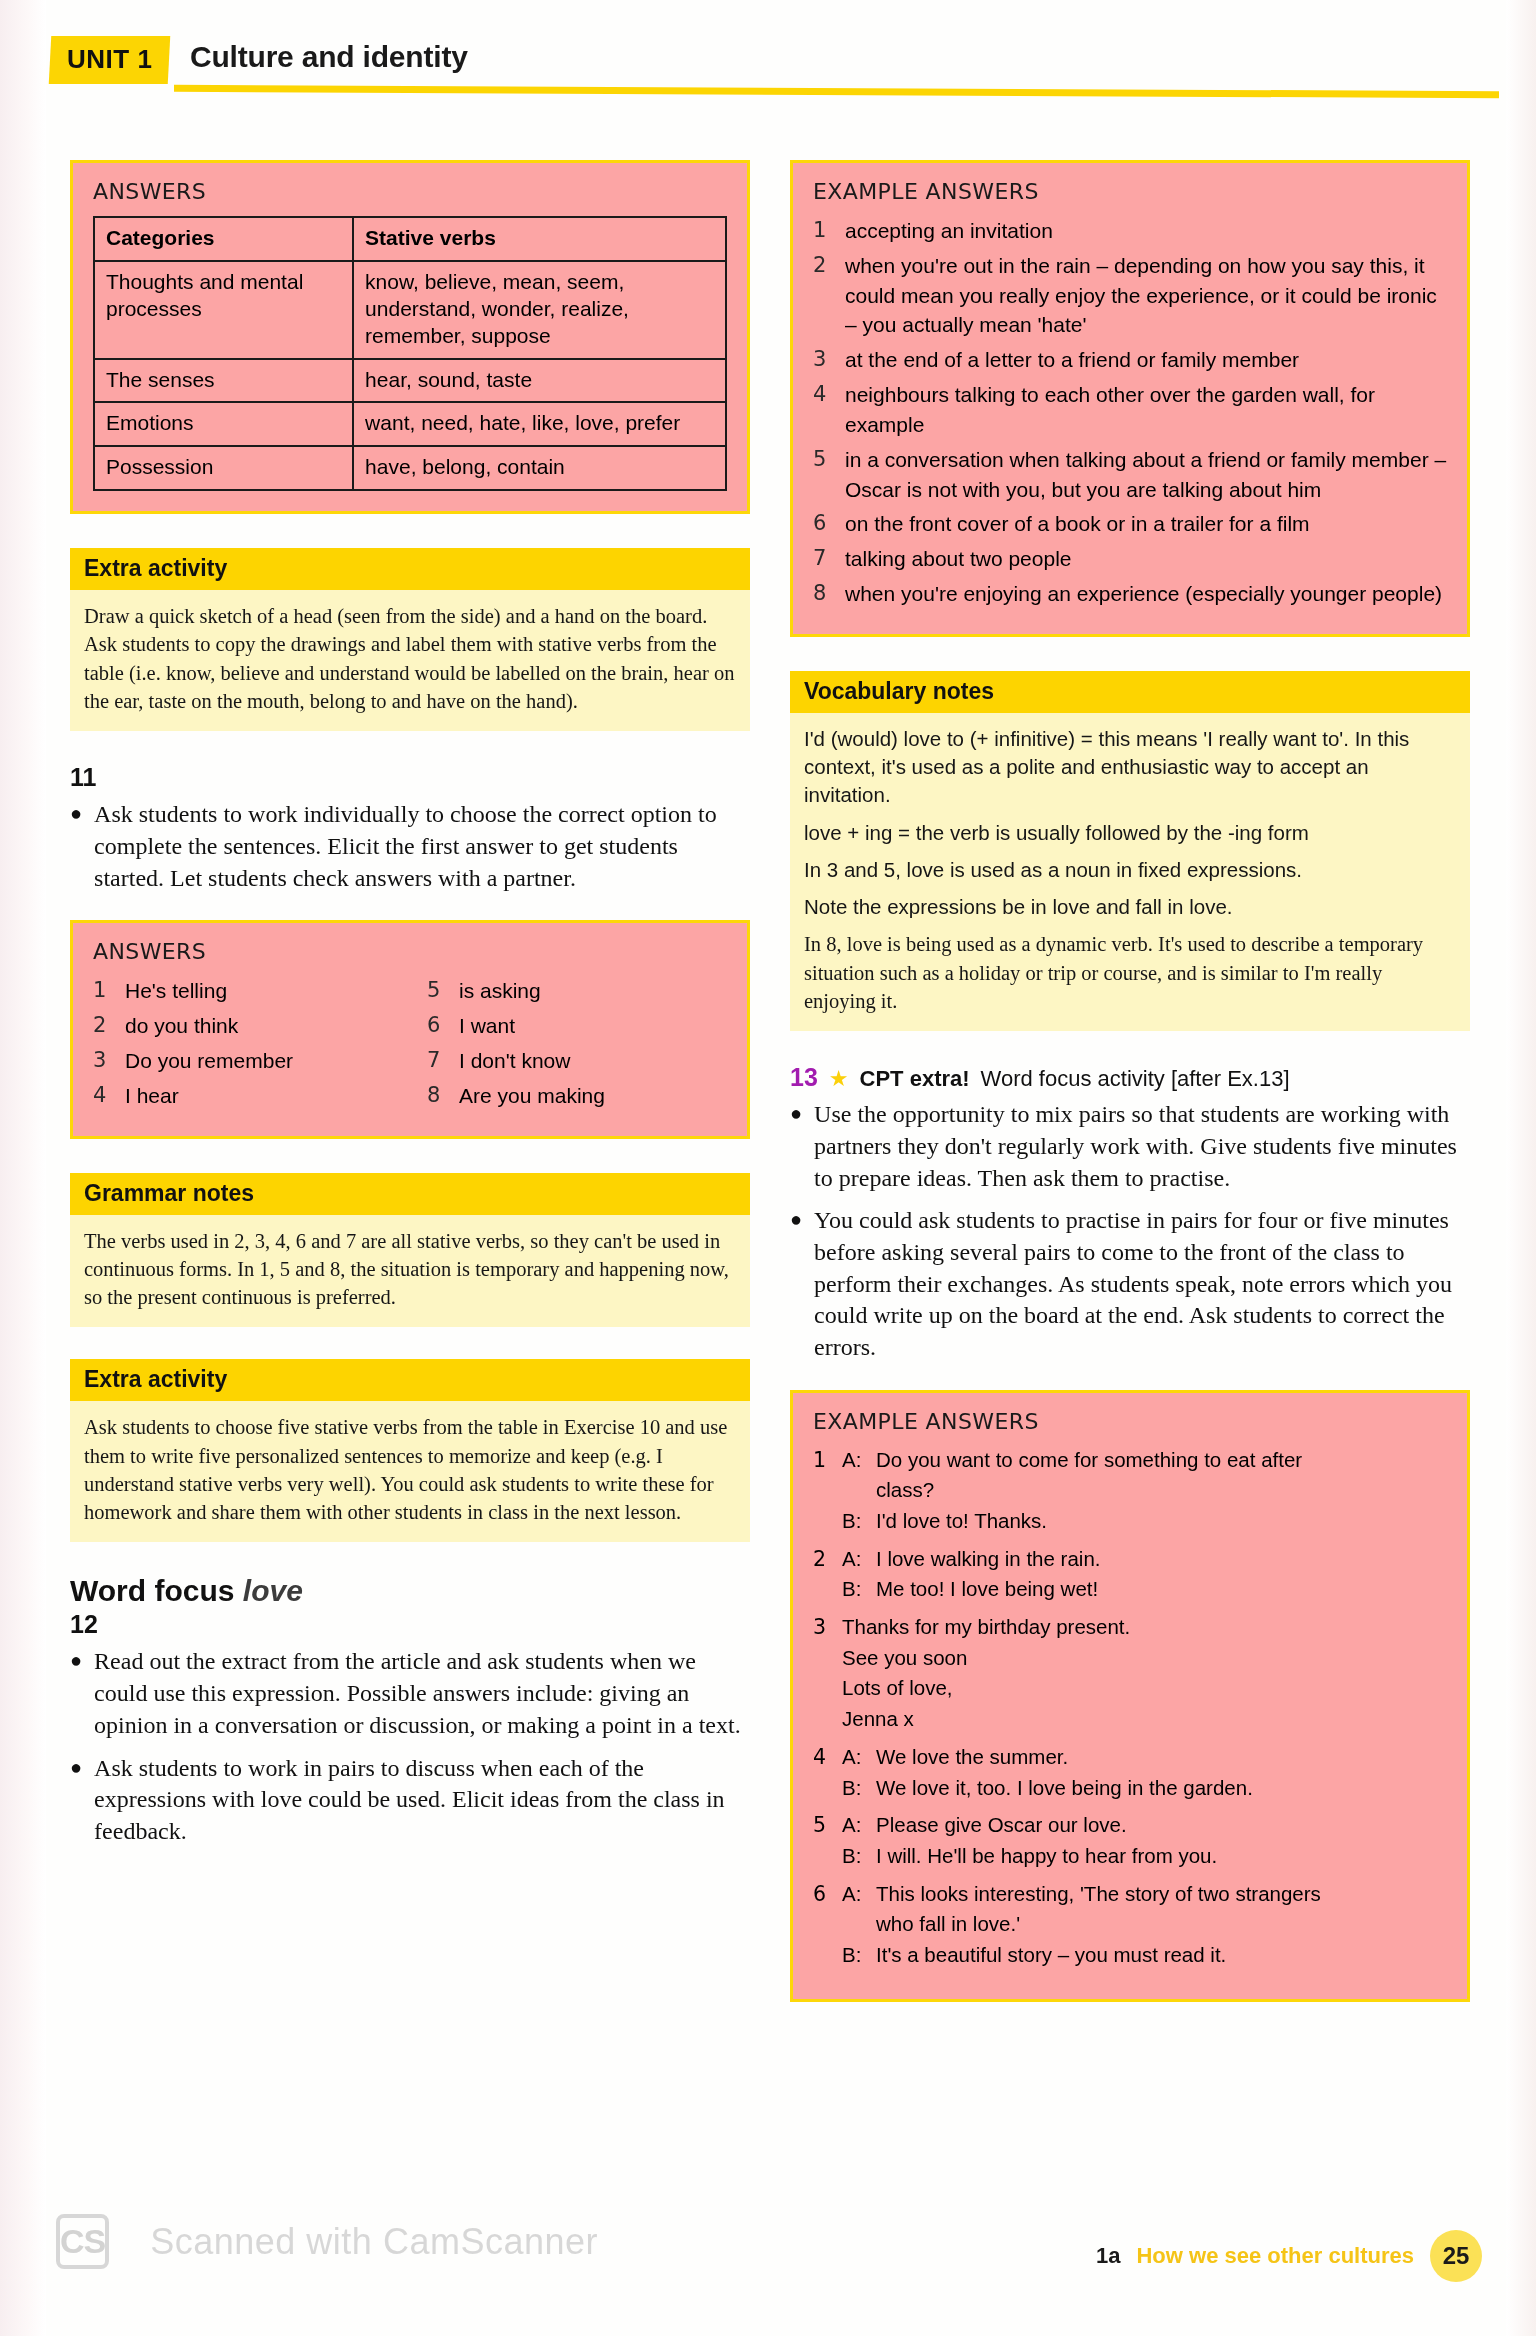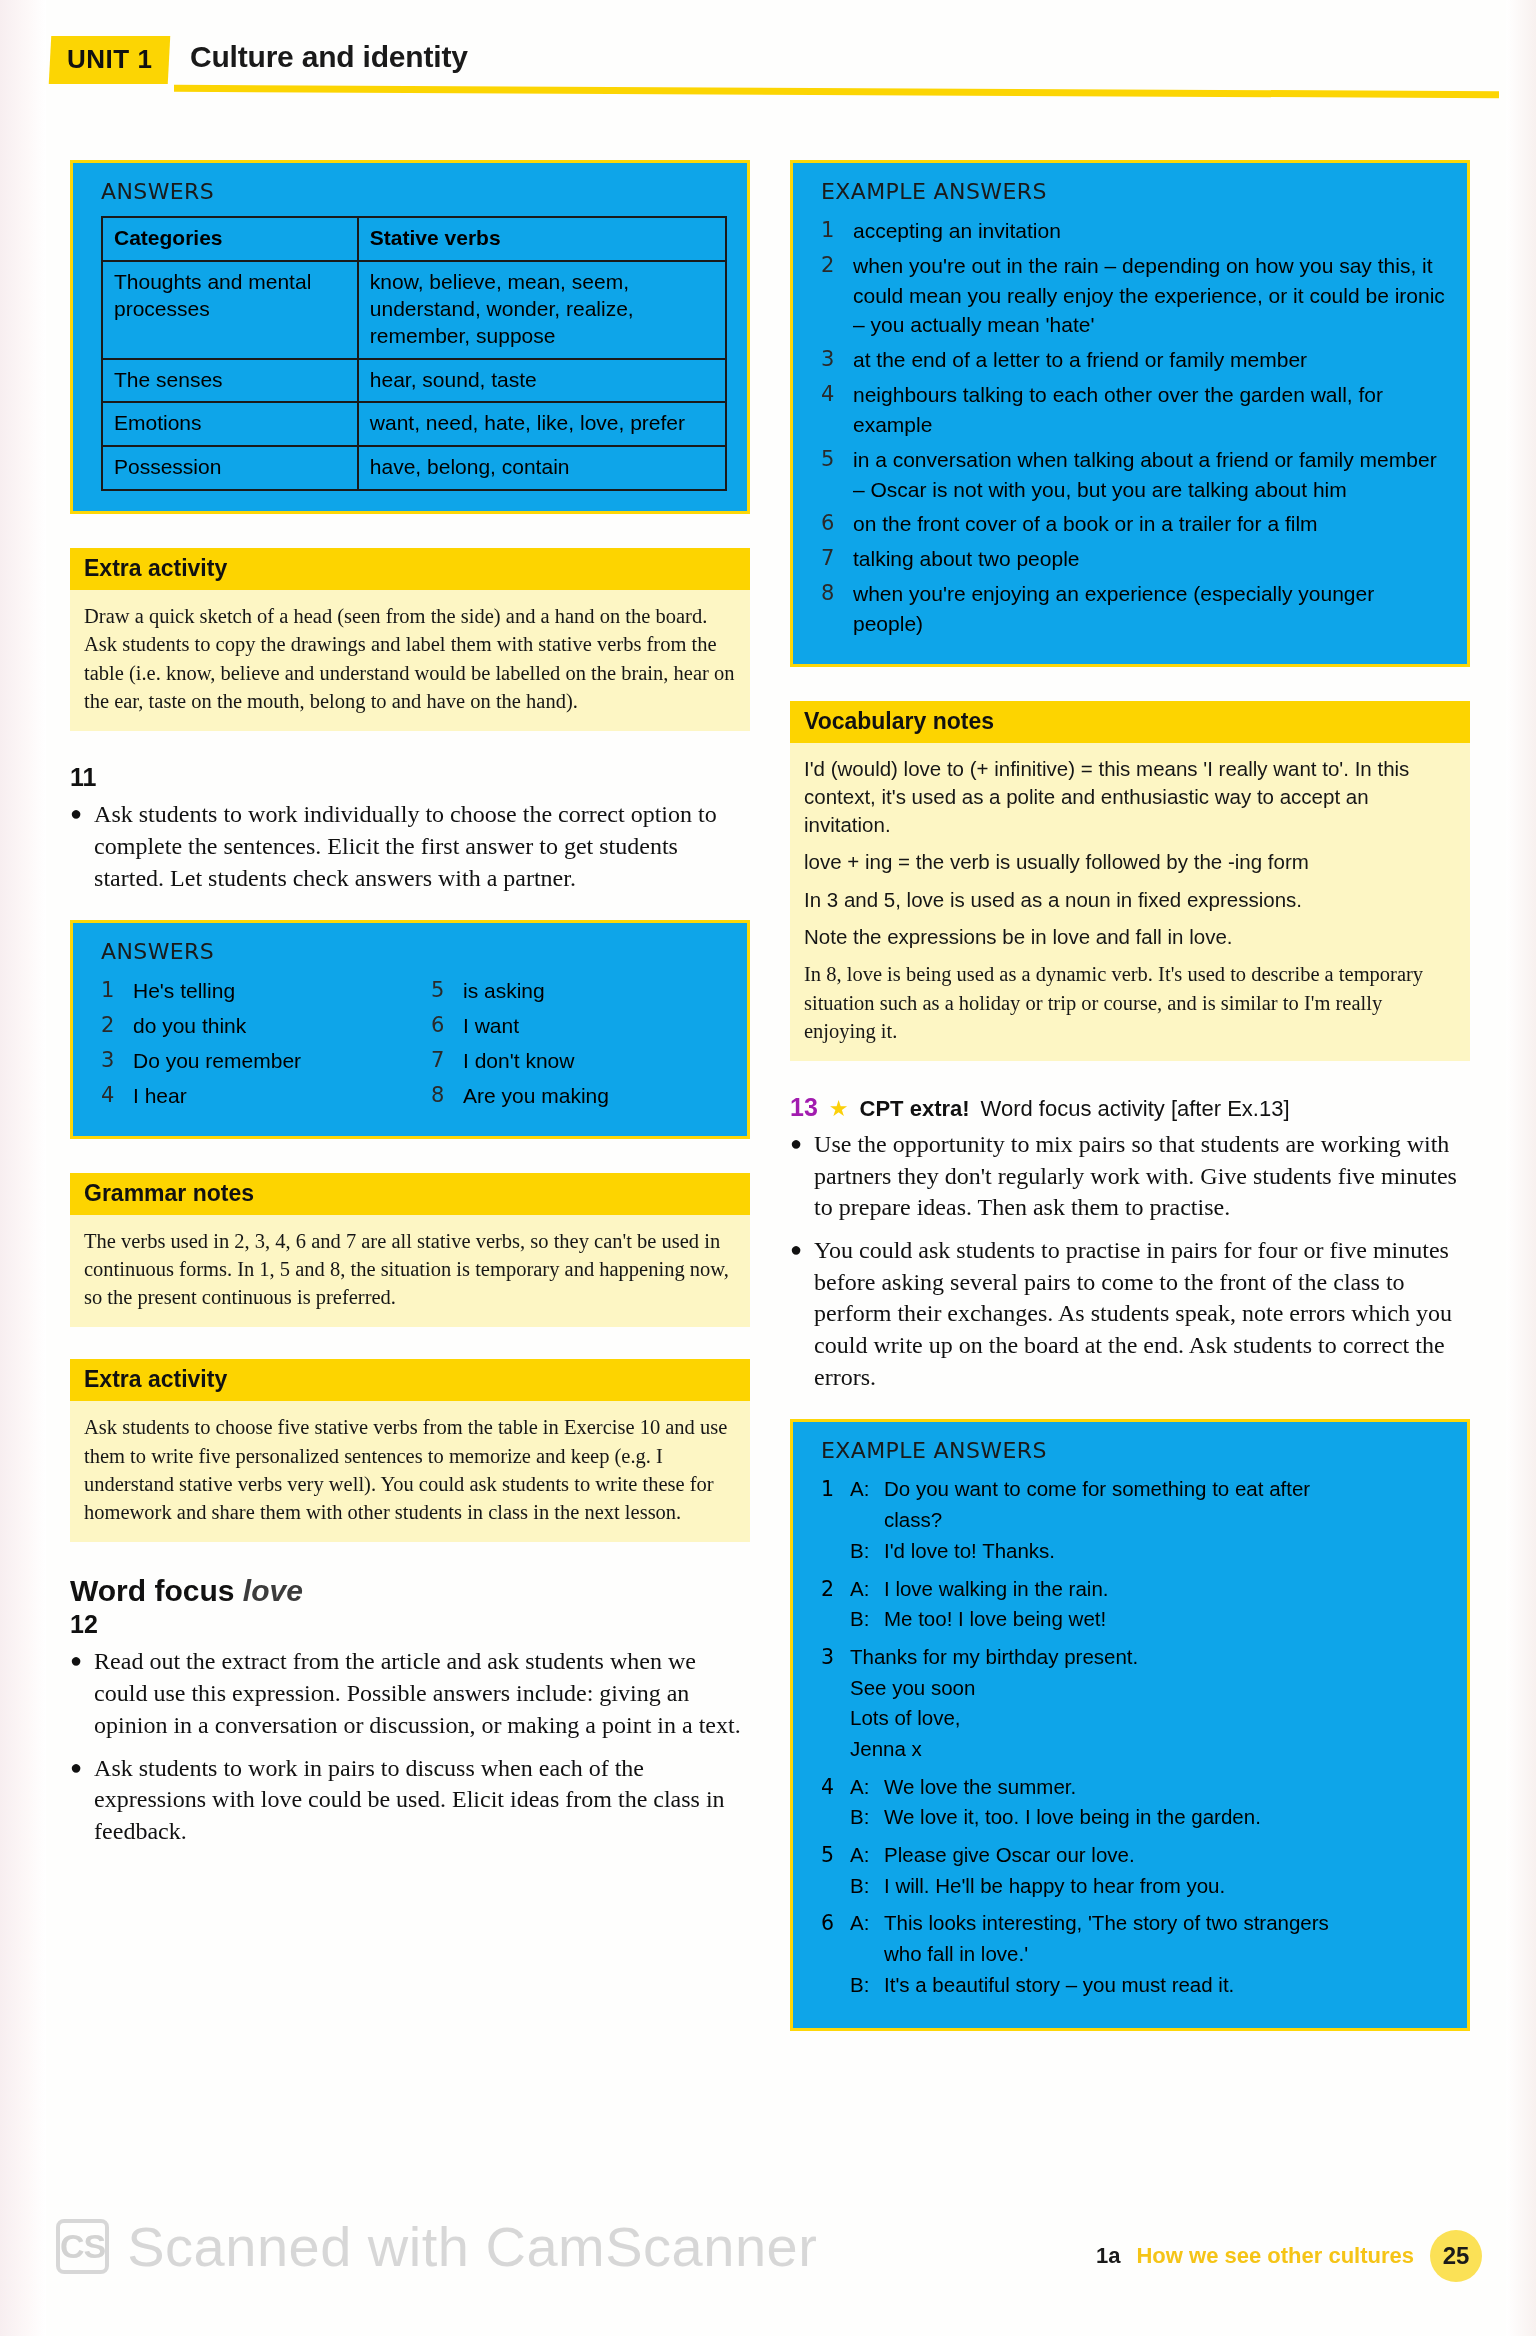--- a/index.html
+++ b/index.html
@@ -74,22 +74,22 @@
   }
   .col-right {
     position: absolute;
     left: 790px; top: 160px;
     width: 680px;
   }
 
   
   .answer-box {
     border: 3px solid #fdd709;
-    background: #0ea5e9;
-    padding: 16px 20px 20px 28px;
+    background: #fca5a5;
+    padding: 16px 20px 20px 20px;
     margin-bottom: 34px;
   }
   .answer-box-title {
     font-size: 22px;
     letter-spacing: 0.4px;
     color: #1a1a1a;
     margin-bottom: 12px;
     font-family: "DejaVu Sans", sans-serif;
   }
 
@@ -243,23 +243,24 @@
   .cam-badge {
     border: 4px solid #b9b9b9;
     border-radius: 8px;
     padding: 4px 0;
     font-size: 34px;
     font-weight: bold;
     color: #b0b0b0;
     letter-spacing: -1px;
   }
   .cam-text {
-    font-size: 56px;
+    font-size: 36px;
     color: #b9b9b9;
     letter-spacing: 0.5px;
+    margin-left: 23px;
   }
   .foot-right {
     position: absolute;
     right: 54px; top: 26px;
     display: flex;
     align-items: center;
     gap: 16px;
   }
   .foot-unit {
     font-size: 22px;

